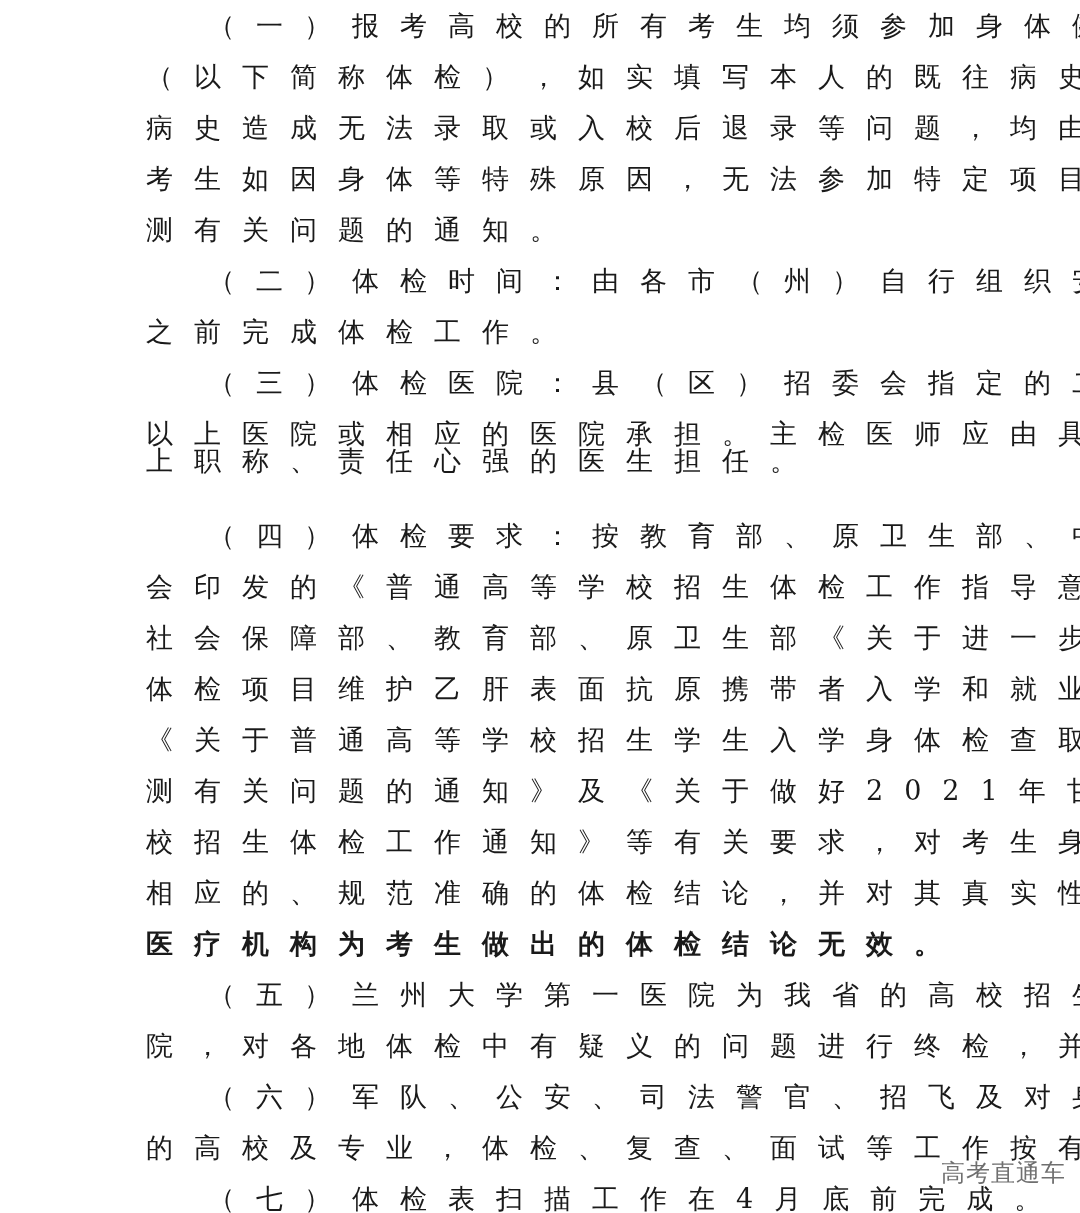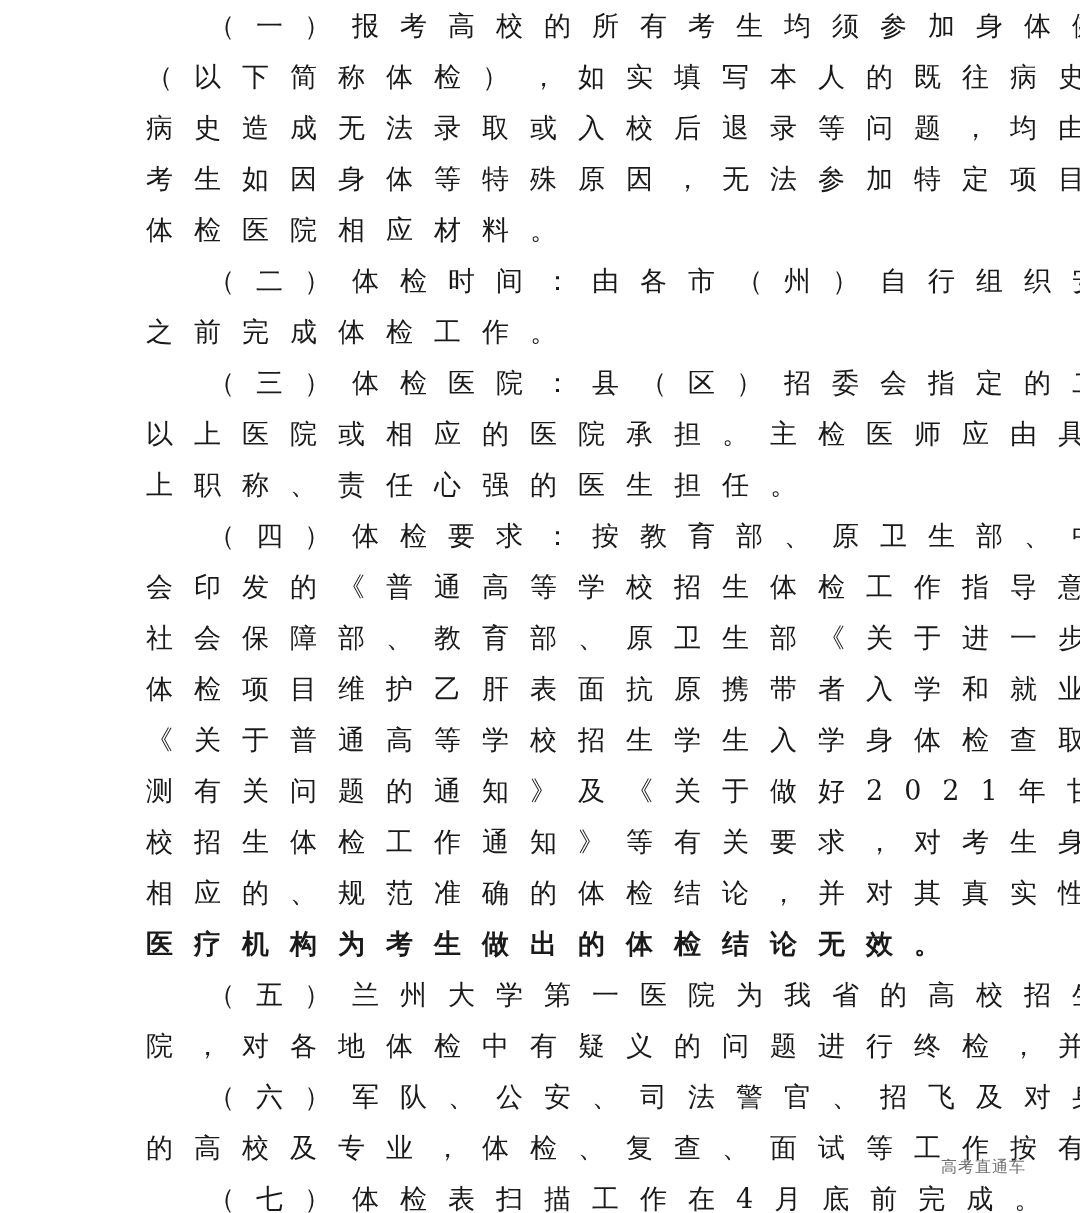--- a/index.html
+++ b/index.html
@@ -31,42 +31,42 @@
     letter-spacing: 21px;
   }
   .line.indent {
     left: 62px;
   }
   .watermark {
     position: absolute;
     left: 941px;
     top: 1157px;
     font-family: Liberation Sans, sans-serif;
-    font-size: 16px;
+    font-size: 24px;
     color: #6f6f6f;
     letter-spacing: 1px;
     white-space: nowrap;
   }
 </style>
 </head>
 <body>
 
 <div class="page">
   <div class="line indent" style="top:0px;">（一）报考高校的所有考生均须参加身体健康状况检查</div>
   <div class="line" style="top:51px;">（以下简称体检），如实填写本人的既往病史。如因隐瞒个人</div>
   <div class="line" style="top:102px;">病史造成无法录取或入校后退录等问题，均由考生本人负责。</div>
   <div class="line" style="top:153px;">考生如因身体等特殊原因，无法参加特定项目检查时，须出具</div>
-  <div class="line" style="top:204px;">体检医院相应材料。</div>
+  <div class="line" style="top:204px;">测有关问题的通知。</div>
 
   <div class="line indent" style="top:255px;">（二）体检时间：由各市（州）自行组织安排，4月5日</div>
   <div class="line" style="top:306px;">之前完成体检工作。</div>
 
   <div class="line indent" style="top:357px;">（三）体检医院：县（区）招委会指定的二级甲等（含）</div>
   <div class="line" style="top:408px;">以上医院或相应的医院承担。主检医师应由具有副主任医师以</div>
-  <div class="line" style="top:459px;">上职称、责任心强的医生担任。</div>
+  <div class="line" style="top:435px;">上职称、责任心强的医生担任。</div>
 
   <div class="line indent" style="top:510px;">（四）体检要求：按教育部、原卫生部、中国残疾人联合</div>
   <div class="line" style="top:561px;">会印发的《普通高等学校招生体检工作指导意见》和人力资源</div>
   <div class="line" style="top:612px;">社会保障部、教育部、原卫生部《关于进一步规范入学和就业</div>
   <div class="line" style="top:663px;">体检项目维护乙肝表面抗原携带者入学和就业权利的通知》</div>
   <div class="line" style="top:714px;">《关于普通高等学校招生学生入学身体检查取消乙肝项目检</div>
   <div class="line" style="top:765px;">测有关问题的通知》及《关于做好2021年甘肃省普通高等学</div>
   <div class="line" style="top:816px;">校招生体检工作通知》等有关要求，对考生身体健康状况做出</div>
   <div class="line" style="top:867px;">相应的、规范准确的体检结论，并对其真实性负责。非指定的</div>
   <div class="line" style="top:918px;font-weight:bold;">医疗机构为考生做出的体检结论无效。</div>

